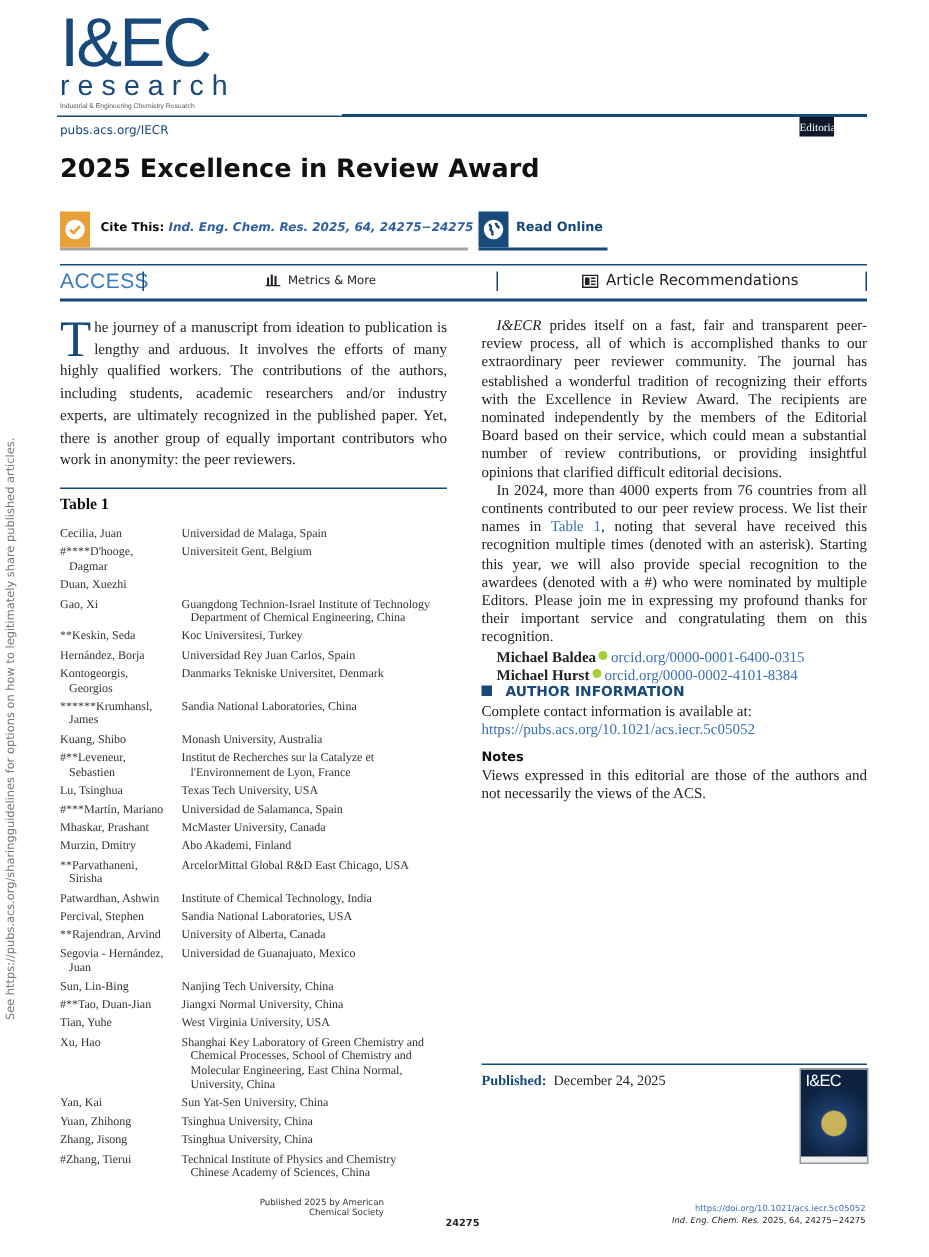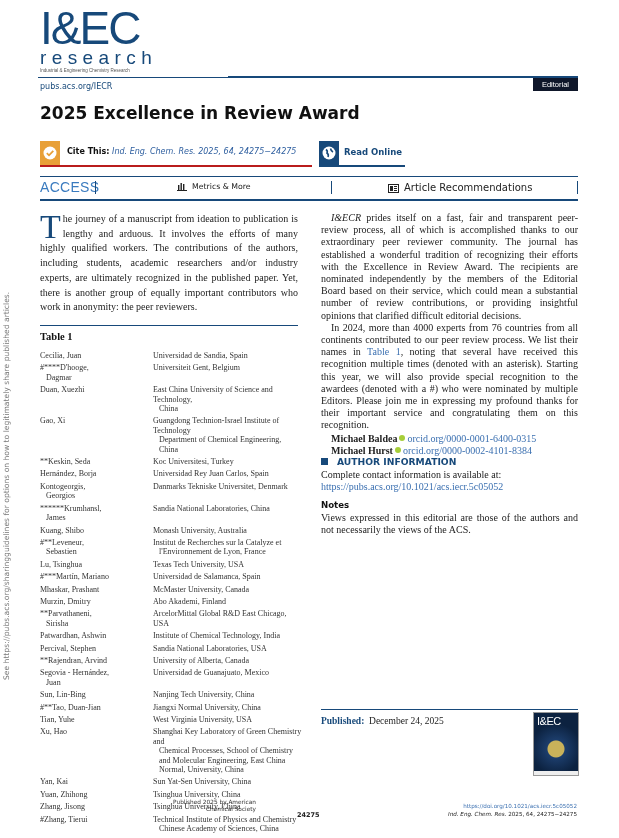--- a/index.html
+++ b/index.html
@@ -9,25 +9,25 @@
   .side-note span { position: absolute; left: 0; top: 0; transform-origin: 0 0; transform: rotate(-90deg) translate(-430px, 0); white-space: nowrap; font-family: "DejaVu Sans", sans-serif; font-size: 7.6px; color: #777; width: 430px; display: block; }
 
   .logo { position: absolute; left: 40px; top: 8px; }
   .logo-main { font-family: "Liberation Sans", sans-serif; font-size: 46px; color: #17497a; line-height: 40px; letter-spacing: -2px; font-weight: normal; }
   .logo-sub { font-family: "Liberation Sans", sans-serif; font-size: 19px; color: #17497a; letter-spacing: 5.4px; line-height: 18px; margin-top: 1px; }
   .logo-tag { font-family: "Liberation Sans", sans-serif; font-size: 4.5px; color: #555; margin-top: 1px; }
 
   .top-rule { position: absolute; left: 38px; top: 77px; width: 540px; height: 1px; background: #17497a; }
   .top-rule2 { position: absolute; left: 228px; top: 76px; width: 350px; height: 2px; background: #17497a; }
   .pubs-url { position: absolute; left: 40px; top: 82px; font-family: "DejaVu Sans", sans-serif; font-size: 8px; color: #17497a; }
-  .editorial-tag { position: absolute; left: 533px; top: 78px; width: 45px; height: 13px; background: #0f172a; color: #fff; font-family: Liberation Sans, sans-serif; font-size: 7.5px; line-height: 13px; text-align: center; }
+  .editorial-tag { position: absolute; left: 533px; top: 78px; width: 23px; height: 13px; background: #0f172a; color: #fff; font-family: Liberation Serif, serif; font-size: 7.5px; line-height: 13px; text-align: center; }
 
   .title { position: absolute; left: 40px; top: 103px; font-family: "DejaVu Sans", sans-serif; font-weight: bold; font-size: 17px; color: #111; }
 
-  .cite-bar { position: absolute; left: 40px; top: 141px; width: 272px; height: 24px; border-bottom: 2px solid #b91c1c; }
+  .cite-bar { position: absolute; left: 40px; top: 141px; width: 272px; height: 24px; border-bottom: 2px solid #a3a3a3; font-weight: bold; }
   .cite-icon { position: absolute; left: 0; top: 0; width: 20px; height: 24px; background: #e8a038; }
   .cite-icon svg { position: absolute; left: 3px; top: 5px; }
   .cite-text { position: absolute; left: 27px; top: 6px; font-family: "DejaVu Sans", sans-serif; font-size: 8px; color: #17497a; white-space: nowrap; }
   .cite-text b { color: #111; }
   .cite-text i { color: #3060a0; }
   .read-bar { position: absolute; left: 319px; top: 141px; width: 86px; height: 24px; border-bottom: 2px solid #17497a; }
   .read-icon { position: absolute; left: 0; top: 0; width: 20px; height: 24px; background: #17497a; }
   .read-icon svg { position: absolute; left: 3px; top: 5px; }
   .read-text { position: absolute; left: 25px; top: 6px; font-family: "DejaVu Sans", sans-serif; font-size: 8.5px; font-weight: bold; color: #17497a; }
 
@@ -37,21 +37,21 @@
   .metrics { position: absolute; left: 137px; top: 5px; font-family: "DejaVu Sans", sans-serif; font-size: 7.8px; color: #222; }
   .recs { position: absolute; left: 348px; top: 5px; font-family: "DejaVu Sans", sans-serif; font-size: 10px; color: #222; }
   .ico { display: inline-block; vertical-align: -2px; margin-right: 5px; }
 
   .intro { position: absolute; left: 40px; top: 212px; width: 258px; font-size: 10px; line-height: 14.7px; text-align: justify; color: #222; }
   .dropcap { float: left; font-size: 34px; line-height: 27px; color: #17497a; margin-right: 2px; margin-top: 1px; font-family: "Liberation Serif", serif; }
 
   .table-rule { position: absolute; left: 40px; top: 325px; width: 258px; height: 1px; background: #17497a; }
   .table-title { position: absolute; left: 40px; top: 331px; font-size: 10.5px; font-weight: bold; color: #111; }
   .tbl { position: absolute; left: 40px; top: 351px; width: 262px; font-size: 8px; line-height: 9.4px; color: #333; }
-  .trow { display: flex; margin-bottom: 3px; gap: 32px; }
+  .trow { display: flex; margin-bottom: 3px; }
   .tname { width: 81px; padding-left: 0; text-indent: 0; }
   .tname .wrapline { display: block; padding-left: 6px; }
   .taff { flex: 1; }
   .taff .wrapline { display: block; padding-left: 6px; }
 
   .right-col { position: absolute; left: 321px; top: 212px; width: 257px; font-size: 10px; line-height: 12.2px; text-align: justify; color: #222; }
   .right-col p { margin: 0; text-indent: 10px; }
   .link { color: #3a6fb0; }
   .sig { margin-top: 1px; font-weight: bold; padding-left: 10px; line-height: 12.6px; }
   .sig .orcid-dot { display: inline-block; width: 6px; height: 6px; border-radius: 50%; background: #a6ce39; margin: 0 2px 0 2px; vertical-align: 1px; }
@@ -147,29 +147,28 @@
 <div class="intro">
   <span class="dropcap">T</span><span>he journey of a manuscript from ideation to publication is lengthy and arduous. It involves the efforts of many highly qualified workers. The contributions of the authors, including students, academic researchers and/or industry experts, are ultimately recognized in the published paper. Yet, there is another group of equally important contributors who work in anonymity: the peer reviewers.</span>
 </div>
 
 <div class="table-rule"></div>
 <div class="table-title">Table 1</div>
 
 <div class="tbl">
   <div class="trow">
       <div class="tname"><span>Cecilia, Juan</span><span class="wrapline"></span></div>
-      <div class="taff"><span>Universidad de Sandia, Spain</span><span class="wrapline"></span></div>
+      <div class="taff"><span>Universidad de Malaga, Spain</span><span class="wrapline"></span></div>
     </div>
   <div class="trow">
       <div class="tname"><span>#****D'hooge,</span><span class="wrapline">Dagmar</span></div>
       <div class="taff"><span>Universiteit Gent, Belgium</span><span class="wrapline"></span></div>
     </div>
   <div class="trow">
       <div class="tname"><span>Duan, Xuezhi</span><span class="wrapline"></span></div>
-      <div class="taff"><span>East China University of Science and Technology,</span><span class="wrapline">China</span></div>
     </div>
   <div class="trow">
       <div class="tname"><span>Gao, Xi</span><span class="wrapline"></span></div>
       <div class="taff"><span>Guangdong Technion-Israel Institute of Technology</span><span class="wrapline">Department of Chemical Engineering, China</span></div>
     </div>
   <div class="trow">
       <div class="tname"><span>**Keskin, Seda</span><span class="wrapline"></span></div>
       <div class="taff"><span>Koc Universitesi, Turkey</span><span class="wrapline"></span></div>
     </div>
   <div class="trow">

